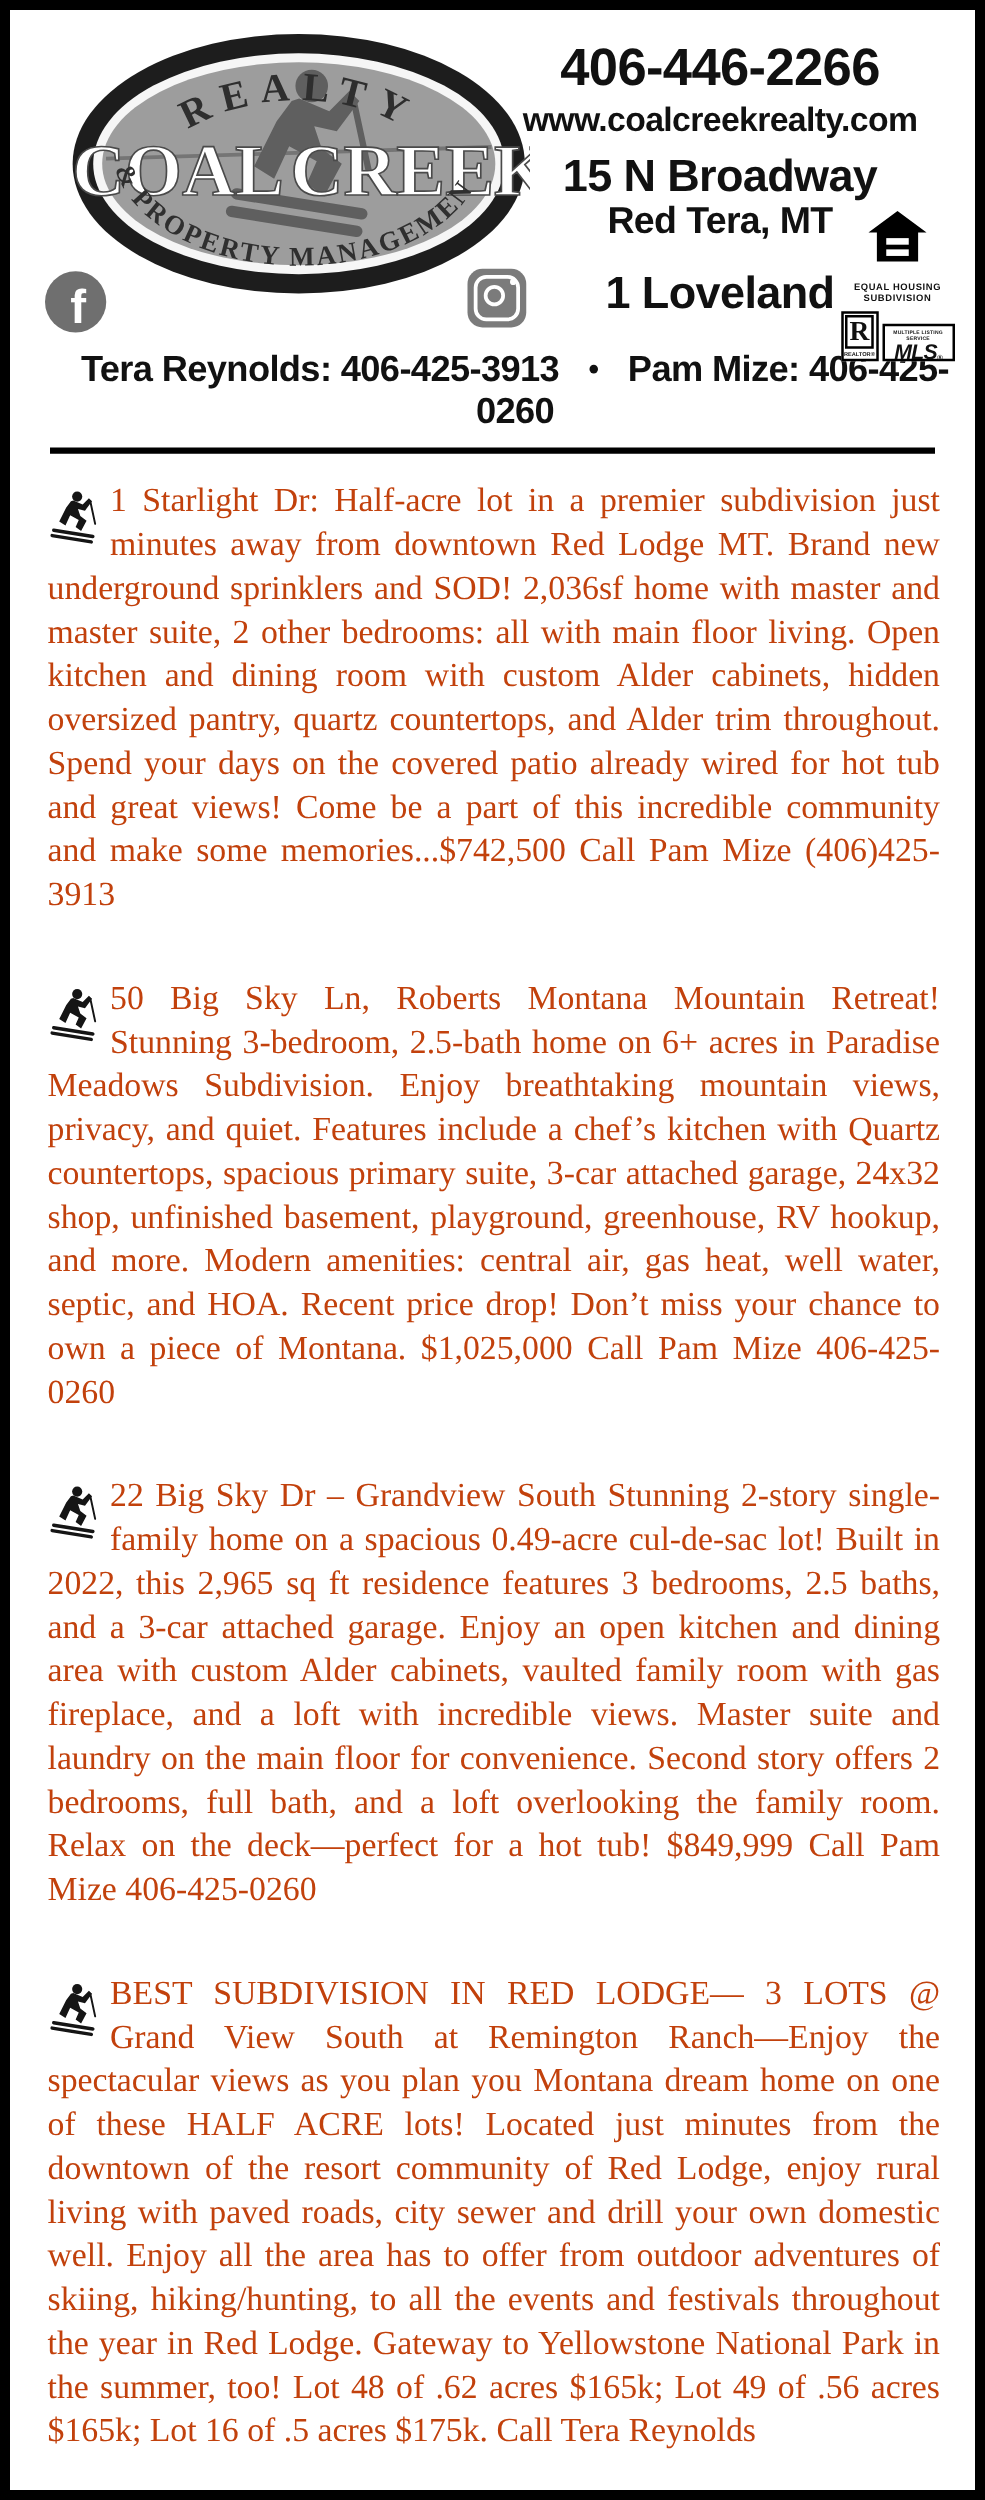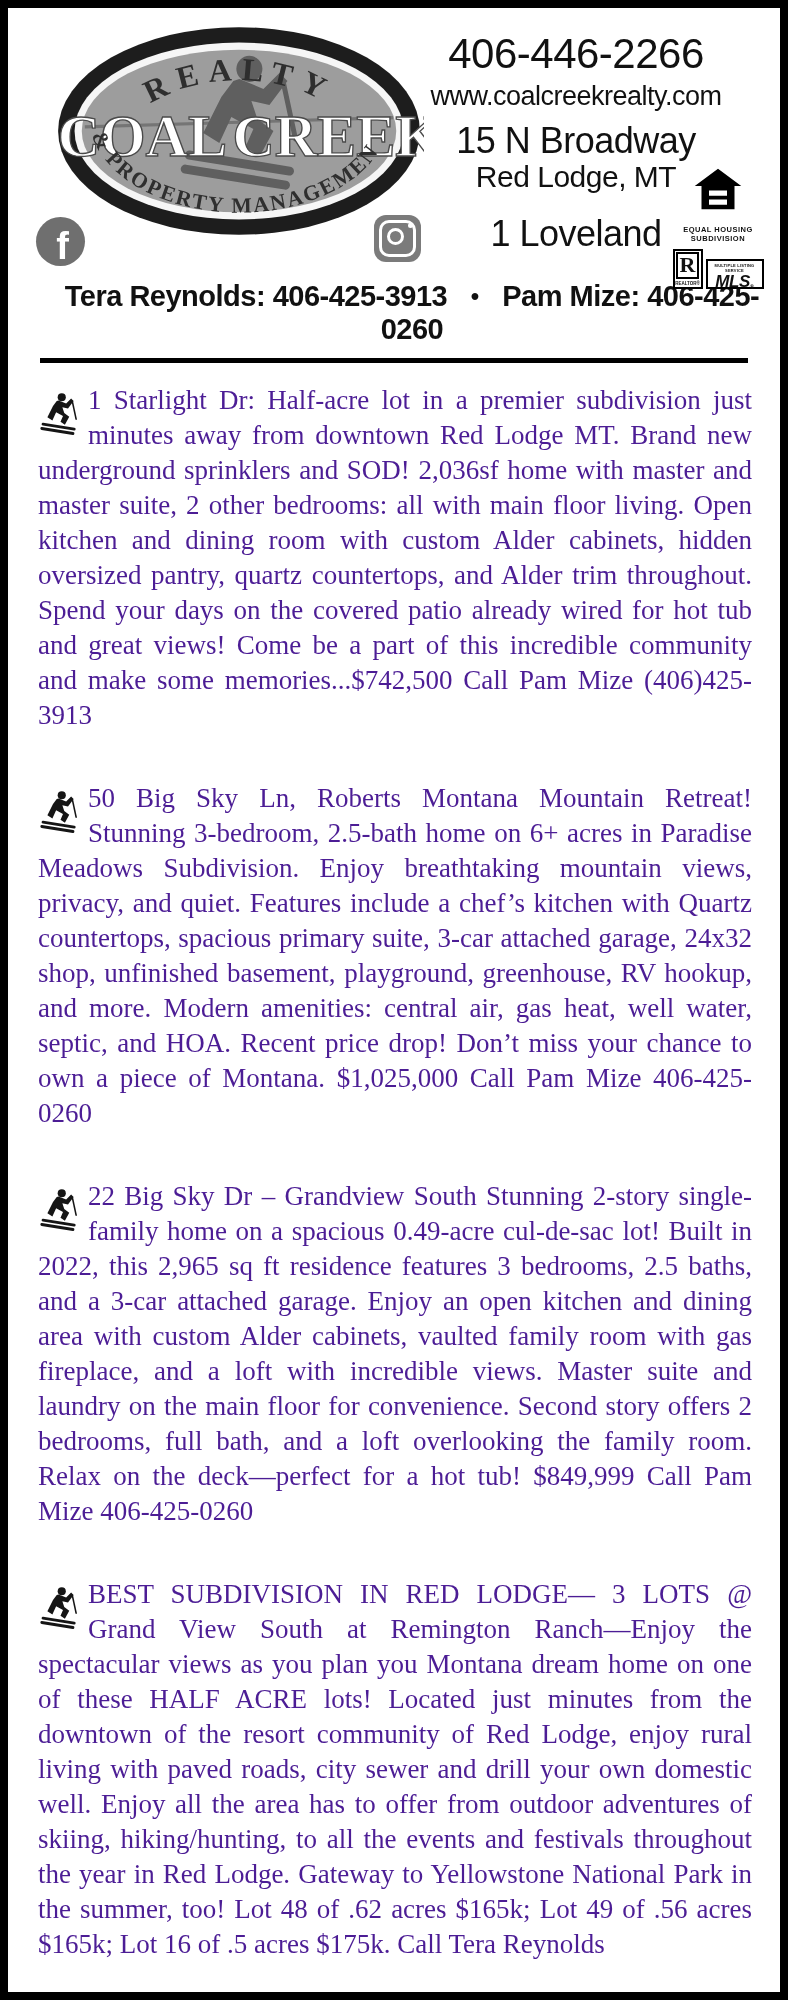--- a/index.html
+++ b/index.html
@@ -37,21 +37,21 @@
   }
   .ig-frame { position:absolute; inset:5px; border:3px solid #fff; border-radius:10px; }
   .ig-lens {
     position:absolute; left:50%; top:50%; width:17px; height:17px;
     margin:-11px 0 0 -11px; border:3px solid #fff; border-radius:50%;
   }
   .ig-dot { position:absolute; right:8px; top:8px; width:5px; height:5px; border-radius:50%; background:#fff; }
 
   .contact {
     position:absolute; left:408px; top:24px; width:320px;
-    text-align:center; font-weight:normal; letter-spacing:-0.5px;
+    text-align:center; font-weight:bold; letter-spacing:-0.5px;
   }
   .contact .phone   { font-size:42px; line-height:1.05; }
   .contact .website { font-size:27px; line-height:1.1; margin-top:6px; }
   .contact .street  { font-size:36px; line-height:1.05; }
   .contact .city    { font-size:30px; line-height:1.1; }
   .office1 { margin-top:10px; }
   .office2 { margin-top:22px; }
 
   .badges { position:absolute; right:14px; top:160px; width:96px; text-align:center; }
   .eho svg { display:block; margin:0 auto; width:58px; height:42px; }
@@ -77,21 +77,21 @@
   }
   .agents .sep { display:inline-block; margin:0 16px; font-size:24px; position:relative; top:-2px; }
 
   .rule { height:5px; background:#000; margin:0 32px; }
 
   
   .main { padding:20px 28px 0 30px; }
   .listing {
     font-family:"Liberation Serif", serif;
     font-size:27px; line-height:35px;
-    text-align:justify; color:#4c1d95;
+    text-align:justify; color:#c2410c;
     margin-bottom:48px;
   }
   .listing:last-child { margin-bottom:16px; }
   .listing-icon { float:left; width:40px; height:55px; margin:3px 10px 0 0; color:#151515; }
   .listing-icon svg { display:block; width:100%; height:100%; }
 
   .hidden-defs { position:absolute; width:0; height:0; overflow:hidden; }
 </style>
 </head>
 <body>
@@ -143,21 +143,21 @@
       <div class="ig-frame"></div>
       <div class="ig-lens"></div>
       <div class="ig-dot"></div>
     </div>
 
     <div class="contact">
       <div class="phone">406-446-2266</div>
       <div class="website">www.coalcreekrealty.com</div>
       <div class="office1">
         <div class="street">15 N Broadway</div>
-        <div class="city">Red Lodge, MT</div>
+        <div class="city">Red Tera, MT</div>
       </div>
       <div class="office2">
         <div class="street">1 Loveland</div>
       </div>
     </div>
 
     <div class="badges">
       <div class="eho">
         <svg viewBox="0 0 64 56" xmlns="http://www.w3.org/2000/svg">
           <path d="M32 1 L63 24 L54 24 L54 55 L10 55 L10 24 L1 24 Z" fill="#000"></path>

